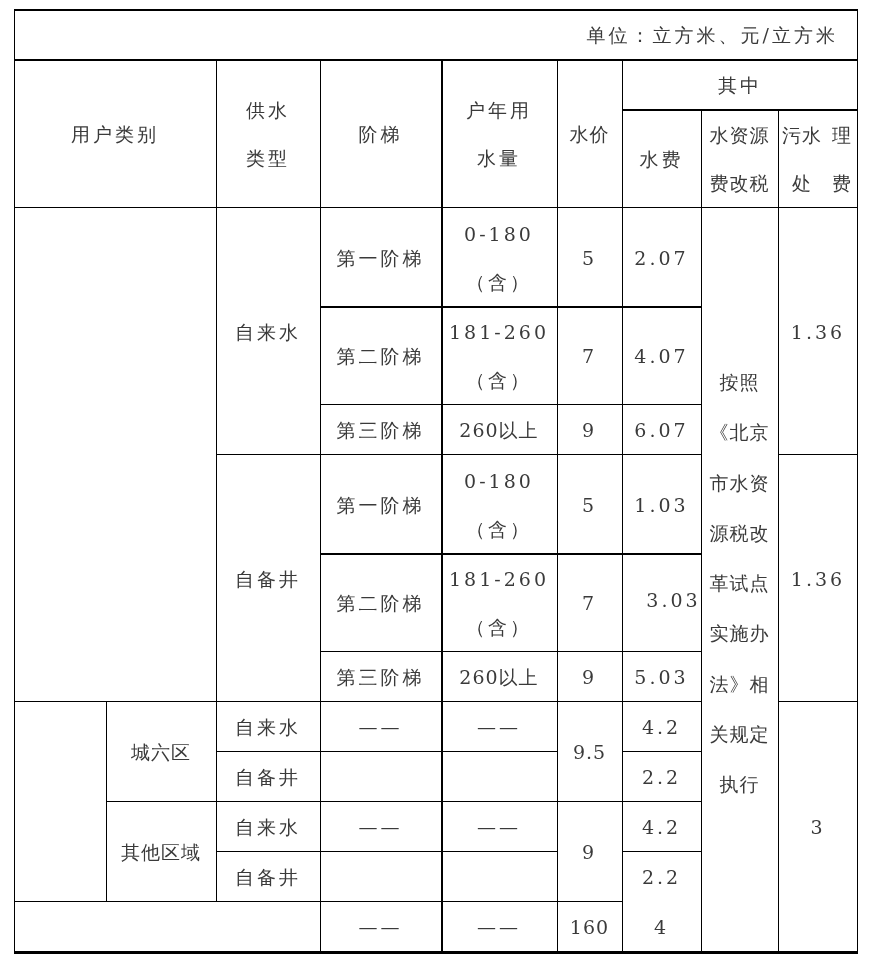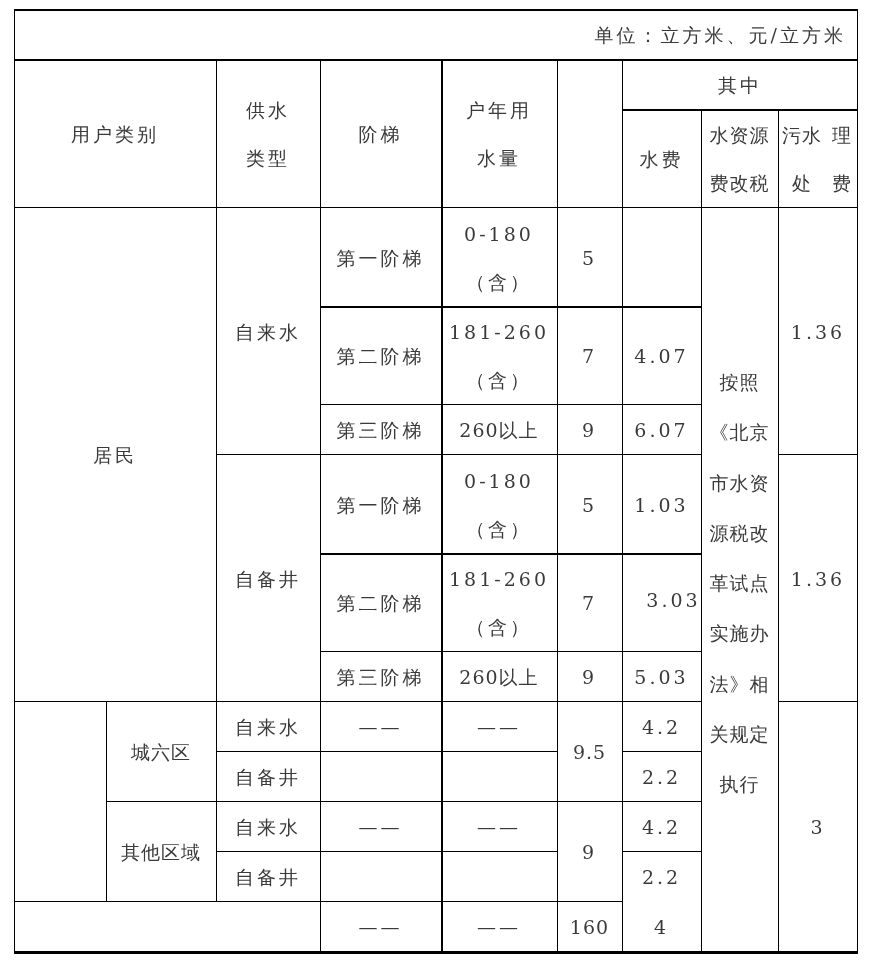--- a/index.html
+++ b/index.html
@@ -2,21 +2,21 @@
 <html><head>
 <meta charset="utf-8">
 <style>
   html, body { margin:0; padding:0; background:#ffffff; }
   body { width:869px; height:963px; position:relative; overflow:hidden;
          font-family: "DejaVu Serif", "Liberation Serif", serif; color:#3a3a3a; }
   .tbl { position:absolute; left:0; top:0; width:869px; height:963px; }
   .c { position:absolute; box-sizing:border-box; display:flex; align-items:center; justify-content:center;
        text-align:center; font-size:19px; line-height:48px; letter-spacing:3px; }
   .line { position:absolute; background:#000; }
-  .unit { justify-content:flex-end; padding-right:12px; }
+  .unit { justify-content:flex-end; padding-right:20px; }
 </style>
 </head>
 <body>
 
 <div class="tbl">
 
   <div class="line" style="left:14px;top:9px;width:844px;height:2px"></div>
   <div class="line" style="left:14px;top:59px;width:844px;height:2px"></div>
   <div class="line" style="left:622px;top:109px;width:236px;height:2px"></div>
   <div class="line" style="left:14px;top:207px;width:844px;height:1px"></div>
@@ -54,41 +54,42 @@
   <div class="c" style="left:14px;top:60px;width:202px;height:148px">用户类别</div>
   <div class="c" style="left:216px;top:60px;width:104px;height:148px;flex-direction:column">
     <span>供水</span>
     <span>类型</span>
   </div>
   <div class="c" style="left:441px;top:60px;width:116px;height:148px;flex-direction:column">
     <span>户年用</span>
     <span>水量</span>
   </div>
   <div class="c" style="left:320px;top:60px;width:121px;height:148px">阶梯</div>
+  <div class="c" style="left:557px;top:60px;width:65px;height:148px;letter-spacing:1px">水价</div>
   <div class="c" style="left:622px;top:60px;width:236px;height:50px">其中</div>
   <div class="c" style="left:622px;top:110px;width:79px;height:98px">水费</div>
   <div class="c" style="left:701px;top:110px;width:77px;height:98px;flex-direction:column;letter-spacing:1px">
     <span>水资源</span>
     <span>费改税</span>
   </div>
   <div class="c" style="left:778px;top:110px;width:80px;height:98px;flex-direction:row;letter-spacing:1px">
     <span>污水处</span>
     <span>理费</span>
   </div>
 
-  <div class="c" style="left:14px;top:208px;width:202px;height:494px">居民</div>
   <div class="c" style="left:216px;top:208px;width:104px;height:247px">自来水</div>
   <div class="c" style="left:216px;top:455px;width:104px;height:247px">自备井</div>
 
   <div class="c" style="left:320px;top:208px;width:121px;height:99px">第一阶梯</div>
   <div class="c" style="left:441px;top:208px;width:116px;height:99px;flex-direction:column">
     <span>0-180</span>
     <span>（含）</span>
   </div>
   <div class="c" style="left:557px;top:208px;width:65px;height:99px">5</div>
+  <div class="c" style="left:622px;top:208px;width:79px;height:99px">2.07</div>
 
   <div class="c" style="left:320px;top:307px;width:121px;height:98px">第二阶梯</div>
   <div class="c" style="left:441px;top:307px;width:116px;height:98px;flex-direction:column">
     <span>181-260</span>
     <span>（含）</span>
   </div>
   <div class="c" style="left:557px;top:307px;width:65px;height:98px">7</div>
   <div class="c" style="left:622px;top:307px;width:79px;height:98px">4.07</div>
 
   <div class="c" style="left:320px;top:405px;width:121px;height:50px">第三阶梯</div>

